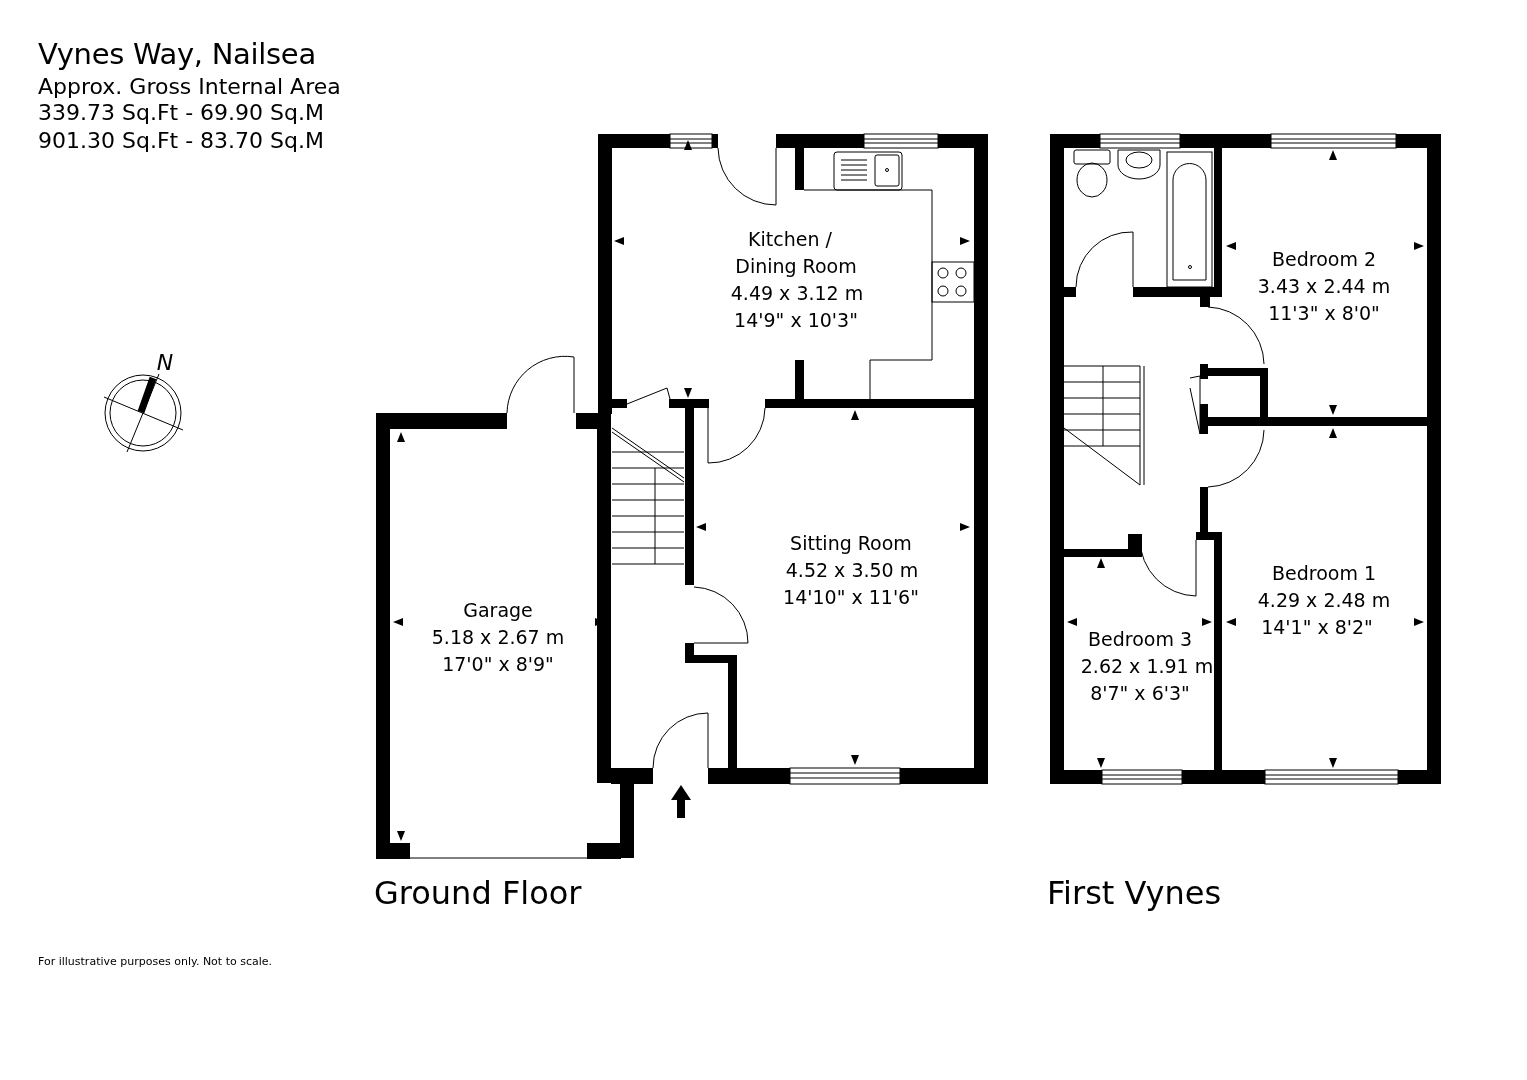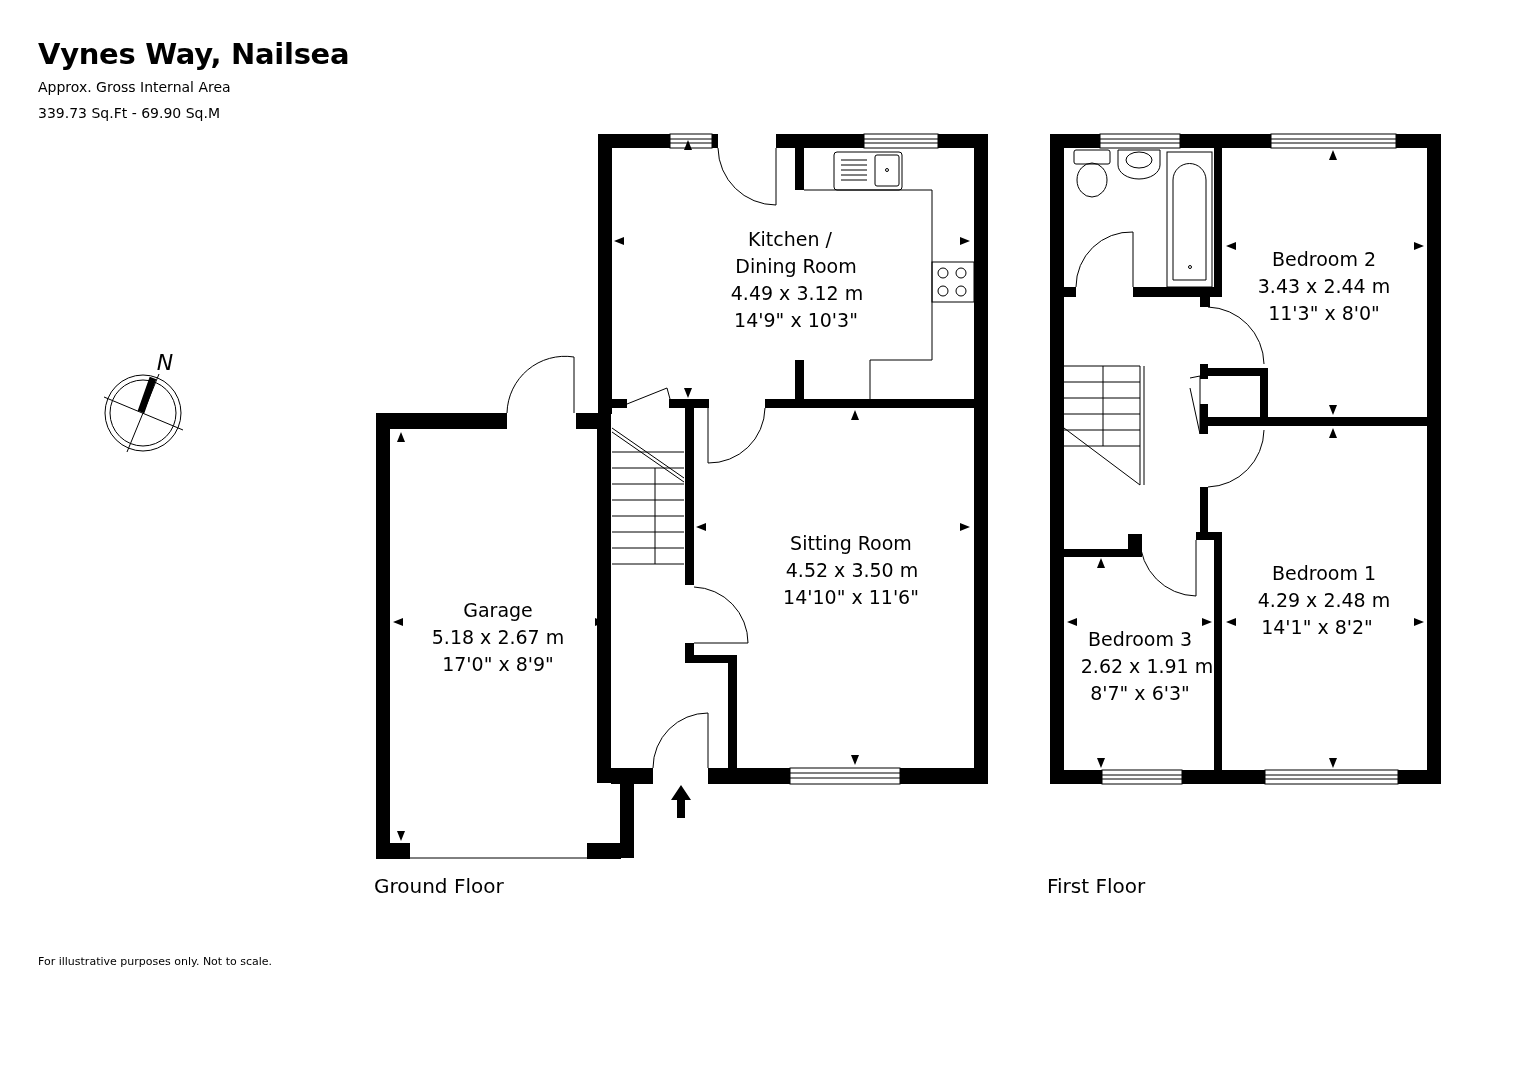--- a/index.html
+++ b/index.html
@@ -1,39 +1,40 @@
 <!DOCTYPE html>
 <html><head>
 <meta charset="utf-8">
 <style>
   html, body { margin: 0; padding: 0; background: #ffffff; }
   body { width: 1527px; height: 1080px; position: relative; overflow: hidden; font-family: "DejaVu Sans", sans-serif; color: #000; }
   .header { position: absolute; left: 38px; top: 36px; }
-  .title { font-family: "DejaVu Sans", sans-serif; font-weight: bold; font-size: 29px; line-height: 36px; letter-spacing: -0.3px; }
-  .area-label, .area-value { font-size: 14px; line-height: 26px; }
+  .title { font-family: "DejaVu Sans", sans-serif; font-weight: normal; font-size: 29px; line-height: 36px; letter-spacing: -0.3px; }
+  .area-label, .area-value { font-size: 22px; line-height: 26px; }
   .area-block { margin-top: 2px; }
   .disclaimer { position: absolute; left: 38px; top: 955px; font-size: 11px; width: 340px; }
   .disclaimer .d1 { margin-bottom: 5px; }
   .disclaimer .d2 { line-height: 14px; }
-  .floor-label { position: absolute; font-size: 20px; font-family: "DejaVu Sans", sans-serif; }
+  .floor-label { position: absolute; font-size: 32px; font-family: "DejaVu Sans", sans-serif; }
   svg { position: absolute; left: 0; top: 0; }
   .room-text { font-family: "DejaVu Sans", sans-serif; font-size: 19px; text-anchor: middle; fill: #000; }
 </style>
 </head>
 <body>
 
 <div class="header">
   <div class="title">Vynes Way, Nailsea</div>
   <div class="area-block">
     <div class="area-label">Approx. Gross Internal Area</div>
     <div class="area-value">339.73 Sq.Ft - 69.90 Sq.M</div>
   </div>
   <div class="area-block">
   </div>
   <div class="area-block">
+    <div class="area-value">901.30 Sq.Ft - 83.70 Sq.M</div>
   </div>
 </div>
 
 <svg width="1527" height="1080" viewBox="0 0 1527 1080">
 
   <g>
     <circle cx="143" cy="413" r="38" fill="none" stroke="#000" stroke-width="1"></circle>
     <circle cx="143" cy="413" r="33" fill="none" stroke="#000" stroke-width="1"></circle>
     <line x1="104" y1="397" x2="183" y2="430" stroke="#000" stroke-width="1"></line>
     <line x1="127" y1="452" x2="159" y2="374" stroke="#000" stroke-width="1"></line>
@@ -270,17 +271,17 @@
     <text class="room-text" x="1324" y="607">4.29 x 2.48 m</text>
     <text class="room-text" x="1317" y="634">14'1" x 8'2"</text>
 
     <text class="room-text" x="1140" y="646">Bedroom 3</text>
     <text class="room-text" x="1147" y="673">2.62 x 1.91 m</text>
     <text class="room-text" x="1140" y="700">8'7" x 6'3"</text>
   </g>
 </svg>
 
 <div class="floor-label" style="left:374px; top:874px;">Ground Floor</div>
-<div class="floor-label" style="left:1047px; top:874px;">First Floor</div>
+<div class="floor-label" style="left:1047px; top:874px;">First Vynes</div>
 
 <div class="disclaimer">
   <div class="d1">For illustrative purposes only. Not to scale.</div>
 </div>
 
 </body></html>

